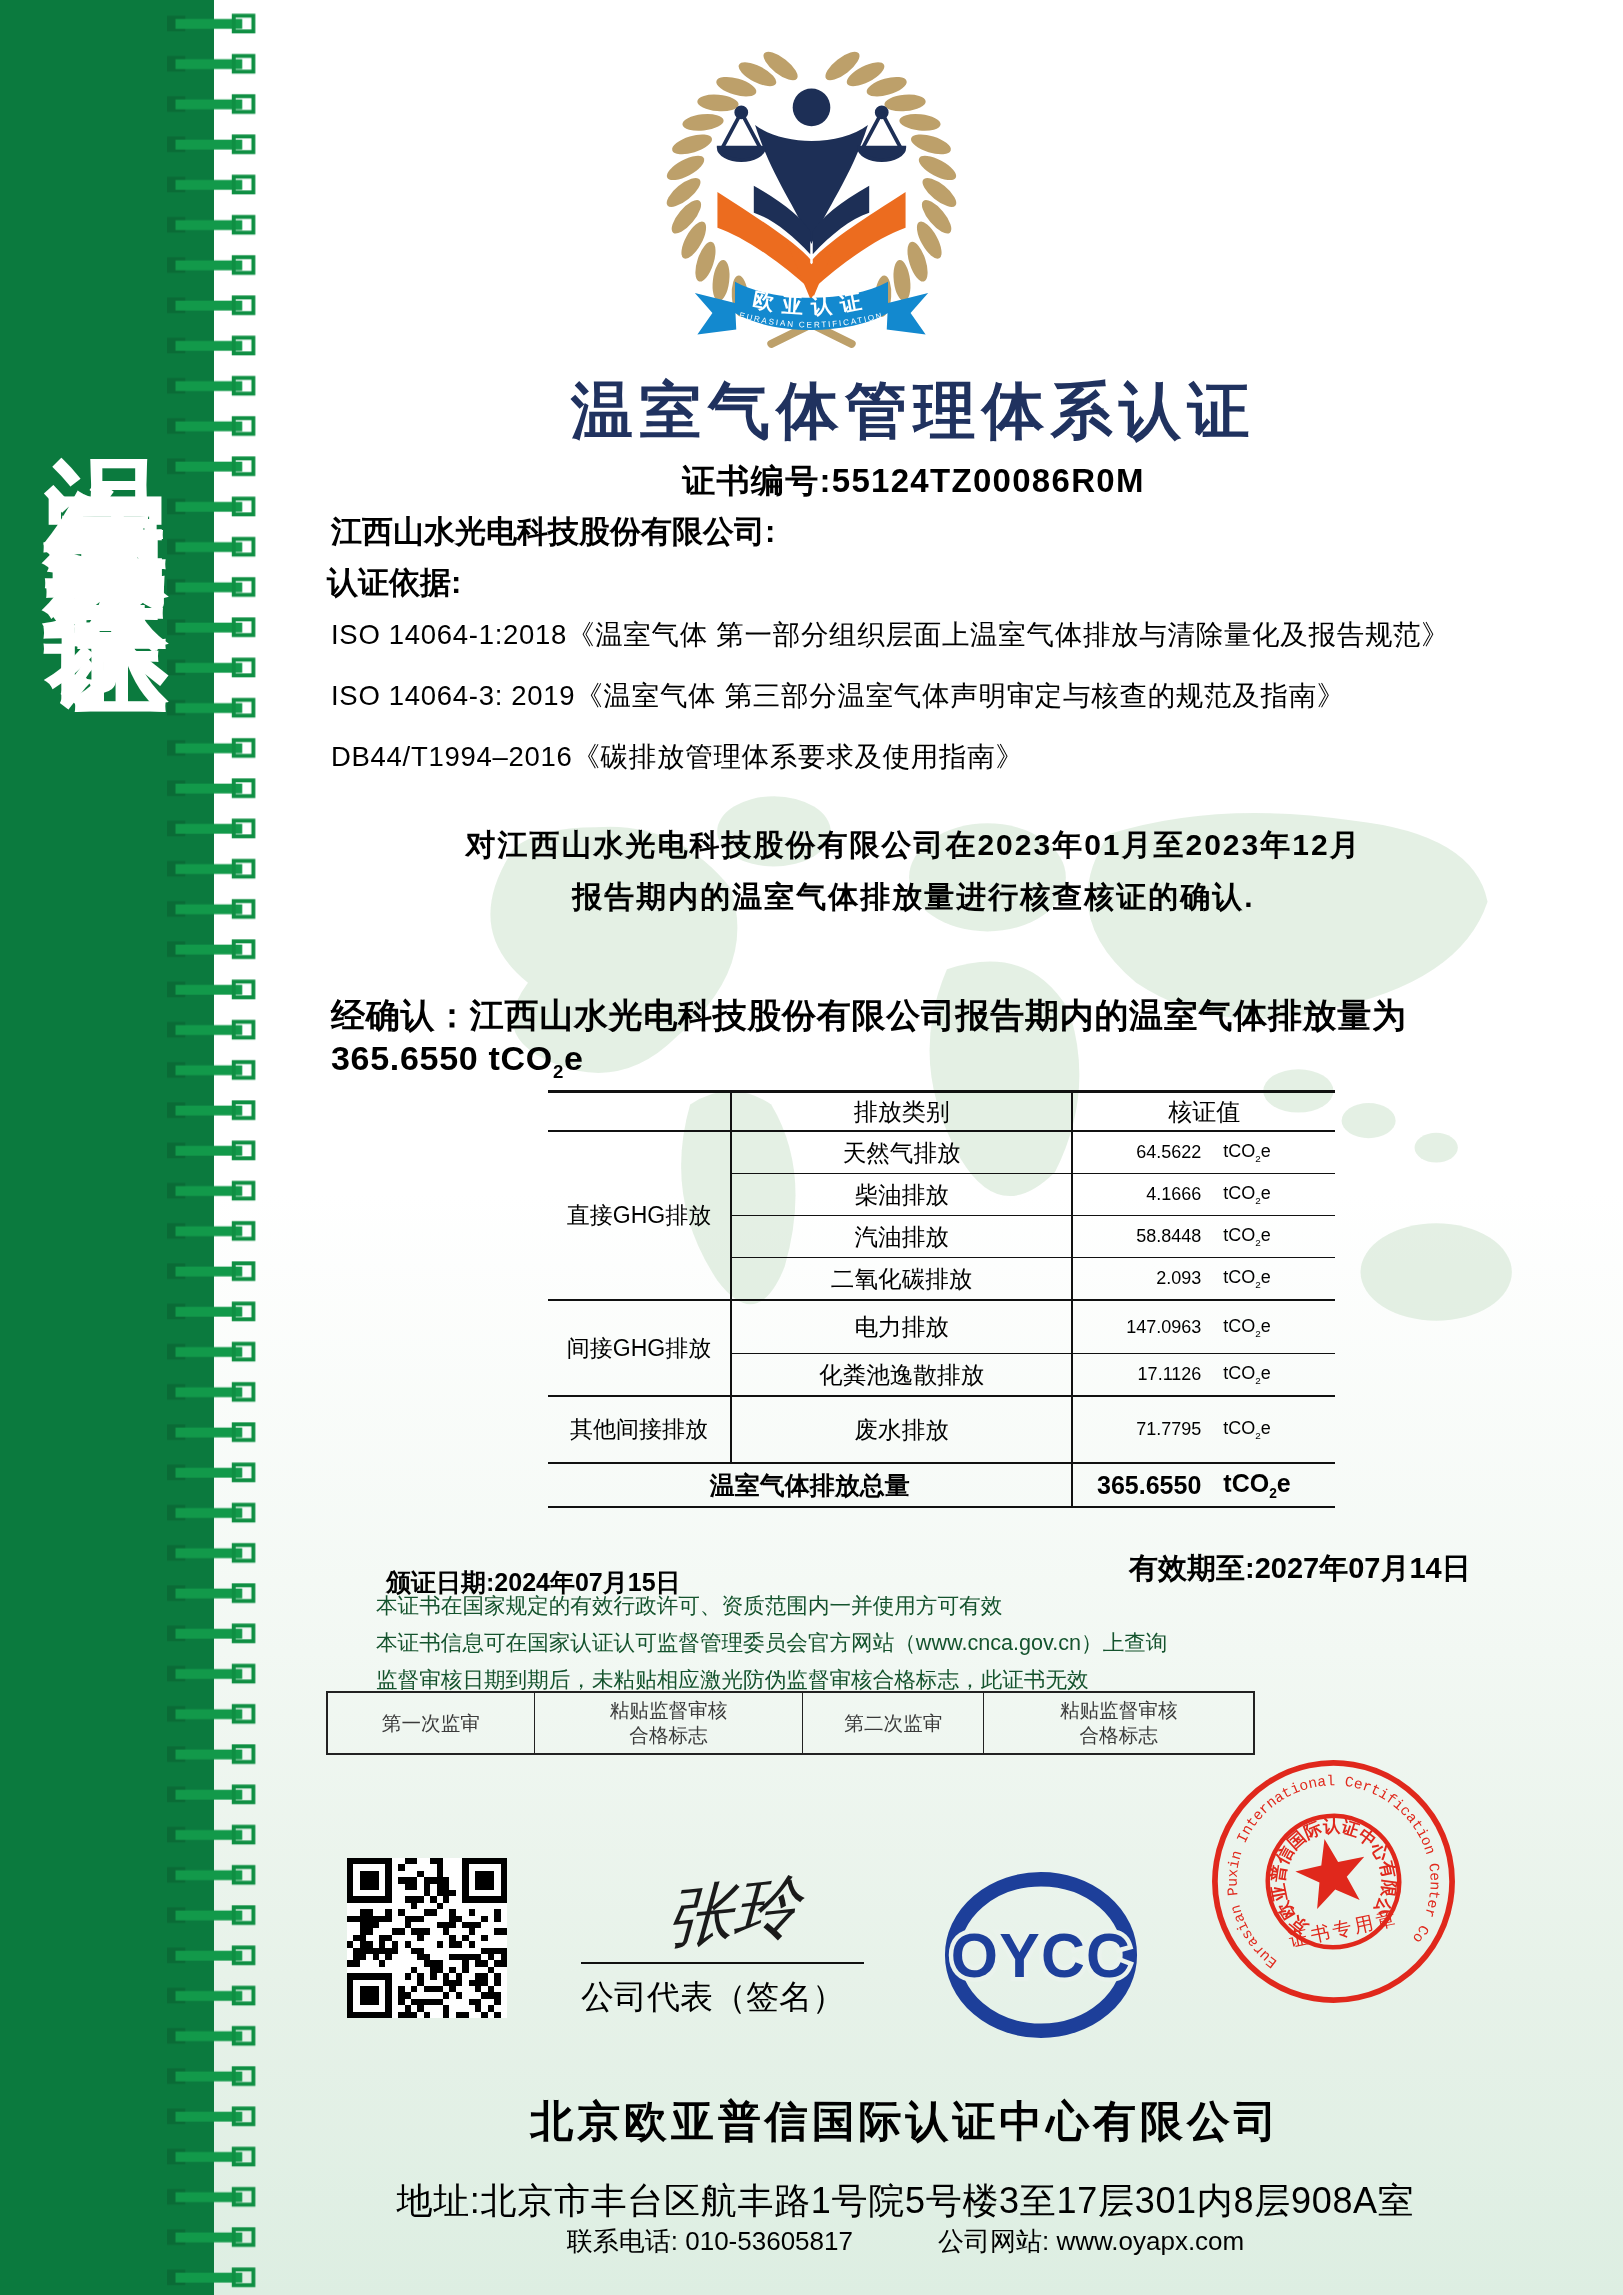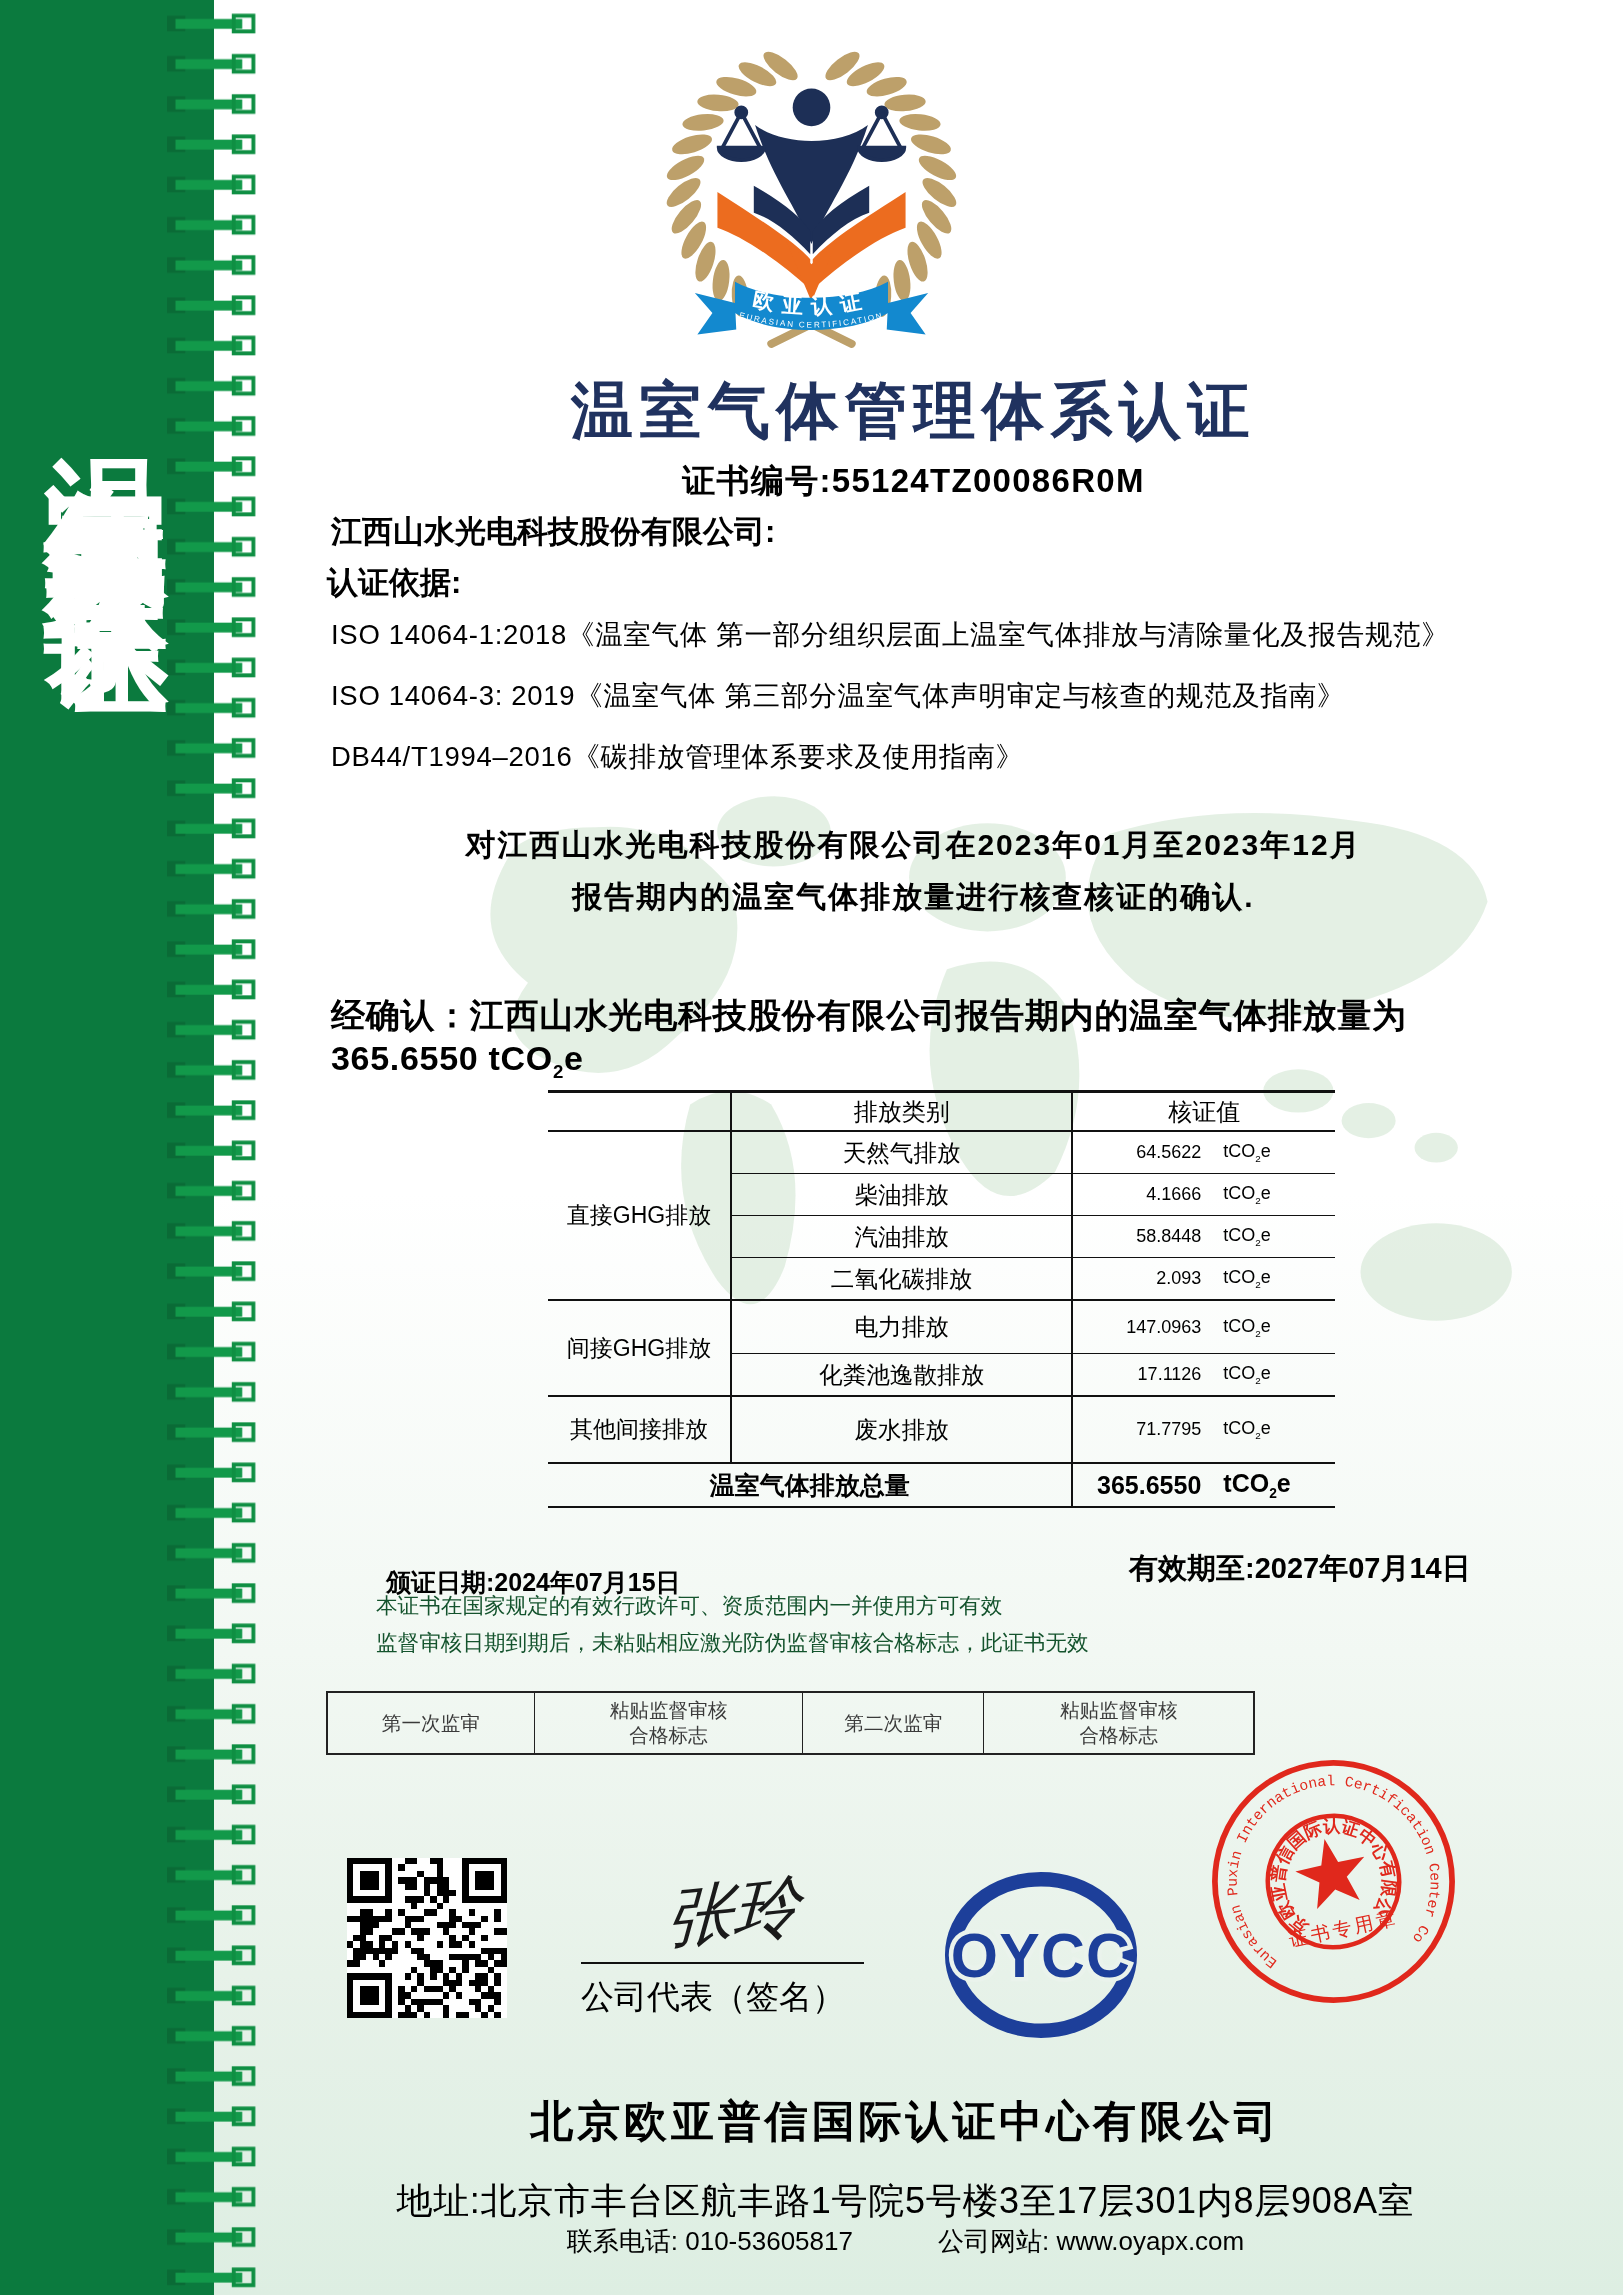--- a/index.html
+++ b/index.html
@@ -286,20 +286,21 @@
         </td>
   </tr>
 </tbody>
   </table>
 
 <div class="abs content-layer date-l">颁证日期:2024年07月15日</div>
 <div class="abs content-layer date-r">有效期至:2027年07月14日</div>
 
 <div class="abs content-layer notes">
   <div>本证书在国家规定的有效行政许可、资质范围内一并使用方可有效</div>
+  <div>本证书信息可在国家认证认可监督管理委员会官方网站（www.cnca.gov.cn）上查询</div>
   <div>监督审核日期到期后，未粘贴相应激光防伪监督审核合格标志，此证书无效</div>
 </div>
 
 <table class="sup content-layer">
   <tbody>
       <tr>
     <td class="w1">第一次监审</td>
     <td class="w2">
       <div>粘贴监督审核</div>
       <div>合格标志</div>

